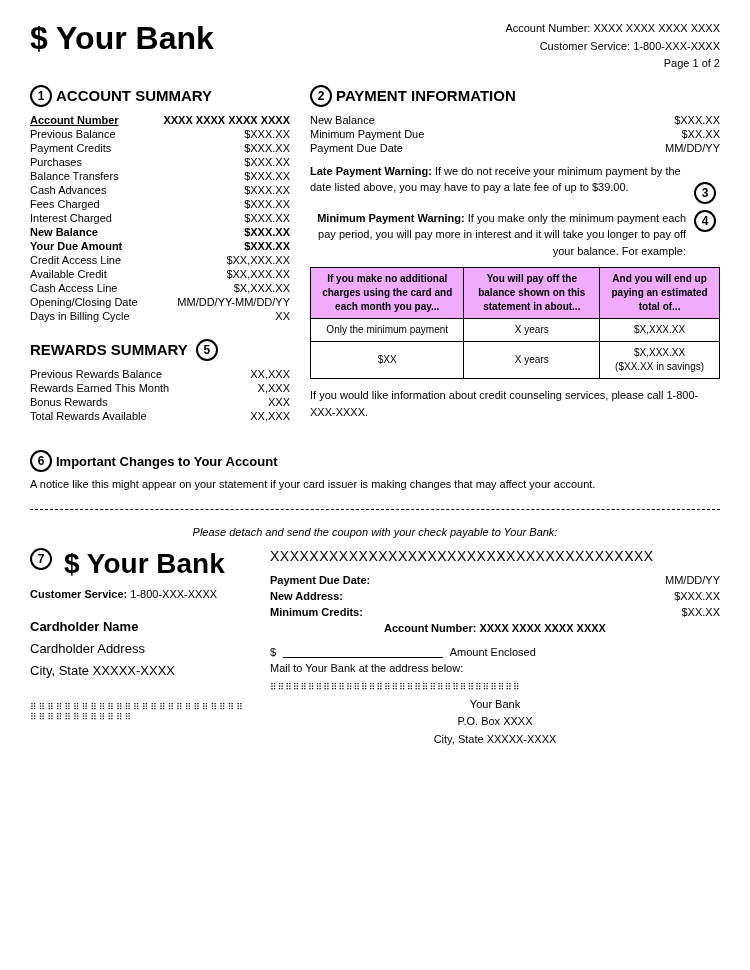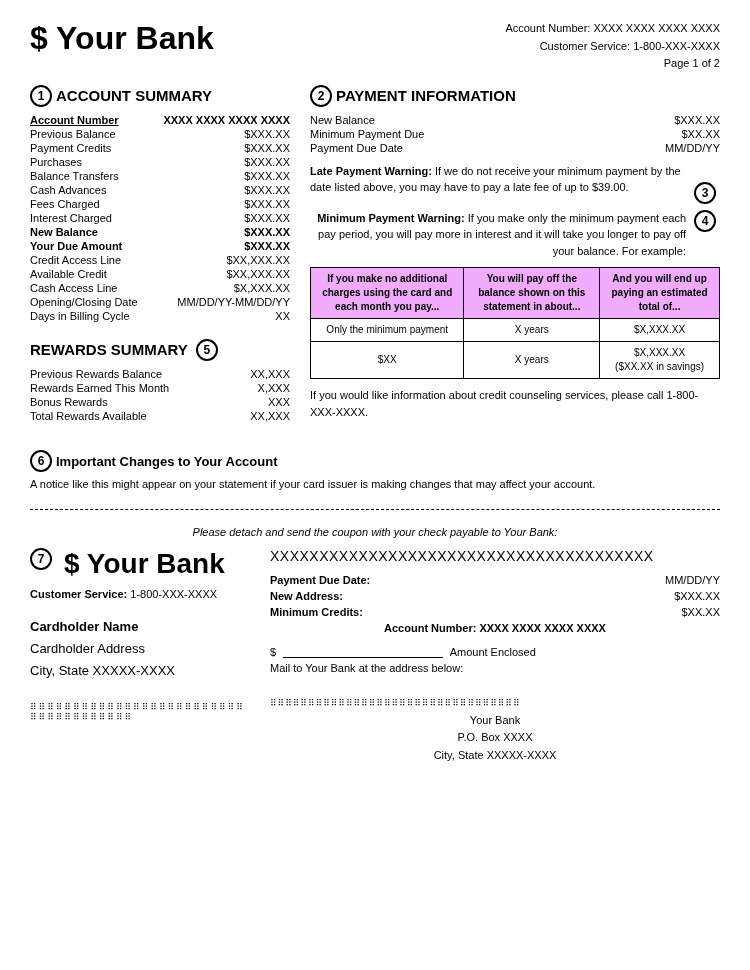--- a/index.html
+++ b/index.html
@@ -255,21 +255,21 @@
     }
     .amount-enclosed-line span.line {
       display: inline-block;
       width: 160px;
       border-bottom: 1px solid #000;
       vertical-align: bottom;
       margin: 0 4px;
     }
     .mail-to {
       font-size: 11px;
-      margin-bottom: 24px;
+      margin-bottom: 8px;
     }
     .barcode-right {
       font-size: 9px;
       letter-spacing: 1px;
       margin-bottom: 4px;
     }
     .bank-address {
       font-size: 11px;
       line-height: 1.6;
       text-align: center;

